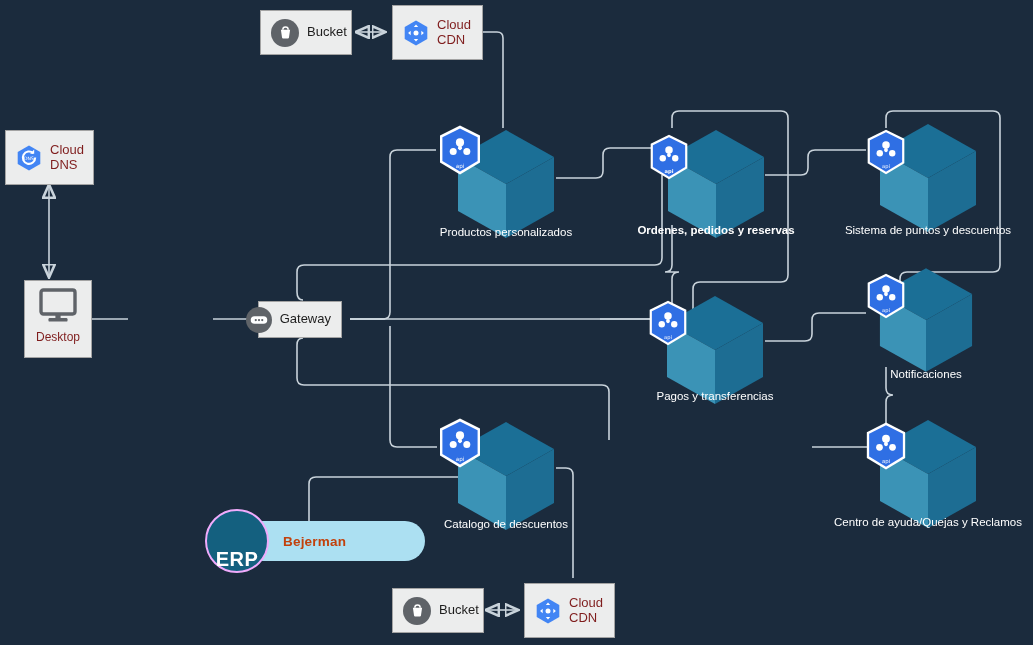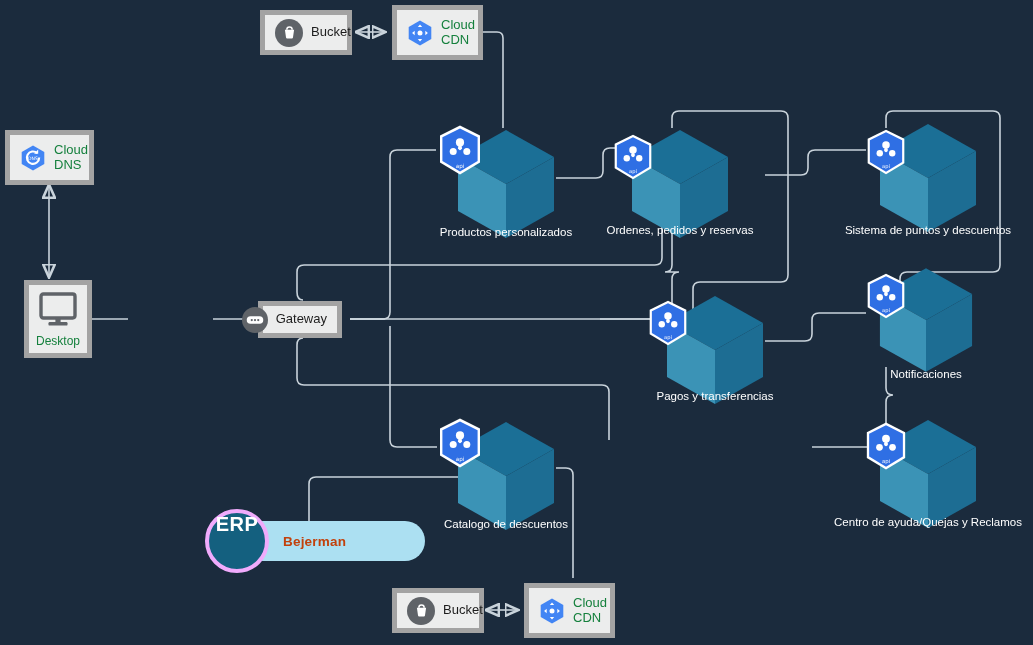--- a/index.html
+++ b/index.html
@@ -14,28 +14,28 @@
   #canvas{position:absolute;inset:0;width:1033px;height:645px;}
 
   
   svg.wires{position:absolute;left:0;top:0;width:1033px;height:645px;pointer-events:none;}
   svg.wires path, svg.wires line{fill:none;stroke:#c9d3db;stroke-width:1.6;}
 
   
   .svcbox{
     position:absolute;
     background:#eceded;
-    border:5px solid #a3a3a3;
+    border:1px solid #a3a3a3;
     box-sizing:border-box;
     display:flex;align-items:center;
     gap:8px;
     padding:0 10px;
   }
   .svcbox .lbl{font-size:13px;color:#1d1d1d;white-space:nowrap;line-height:1.15;}
-  .svcbox .lbl.grey{color:#15803d;}
+  .svcbox .lbl.grey{color:#7f1d1d;}
   .svcbox .lbl.two{text-align:left;}
 
   
   .ghex{width:26px;height:28px;flex:0 0 auto;position:relative;}
   .ghex svg{display:block;}
 
   
   .circicon{width:28px;height:28px;border-radius:50%;background:#5f6368;flex:0 0 auto;
             display:flex;align-items:center;justify-content:center;}
 
@@ -58,23 +58,23 @@
     position:absolute;left:38px;top:0;
     width:182px;height:40px;border-radius:20px;
     background:#ace0f2;
     display:flex;align-items:center;
     padding-left:40px;box-sizing:border-box;
   }
   .erppill .t{color:#c2410c;font-size:13.5px;font-weight:bold;letter-spacing:.2px;}
   .erpcircle{
     position:absolute;left:0;top:-12px;
     width:64px;height:64px;border-radius:50%;
-    background:#14607f;border:4px solid #f0abfc;
+    background:#14607f;border:2px solid #f0abfc;
     box-sizing:border-box;
-    display:flex;align-items:flex-start;justify-content:center;
+    display:flex;align-items:flex-end;justify-content:center;
   }
   .erpcircle .t{color:#ffffff;font-size:20px;font-weight:bold;letter-spacing:.5px;}
 </style>
 </head>
 <body>
 
 <div id="canvas">
 
   <svg class="wires" viewBox="0 0 1033 645">
     <defs>
@@ -222,21 +222,21 @@
           <circle cx="30.8" cy="27.4" r="3.5"></circle>
           <rect x="22.6" y="21.8" width="2.8" height="4" transform="rotate(30 24 23.8)"></rect>
           <rect x="22.6" y="21.8" width="2.8" height="4" transform="rotate(-30 24 23.8)"></rect>
         </g>
         <text x="24" y="43.6" font-size="5.6" fill="#ffffff" text-anchor="middle" font-family="DejaVu Sans, sans-serif">api</text>
       </svg>
     </span>
     <span class="caption" style="top:98px;">Productos personalizados</span>
   </div>
 
-  <div class="cubenode" style="left:630px;top:128px;">
+  <div class="cubenode" style="left:666px;top:128px;font-weight:bold;">
     <svg class="cube" width="100" height="112" viewBox="0 0 100 112">
       <polygon points="50,2 98,29 50,56 2,29" fill="#1b6f96"></polygon>
       <polygon points="2,29 50,56 50,110 2,83" fill="#3b93b6"></polygon>
       <polygon points="98,29 50,56 50,110 98,83" fill="#1d6d93"></polygon>
     </svg>
     <span class="k8s" style="left:-19px;top:5px;">
       <svg width="44" height="48" viewBox="0 0 48 52">
         <polygon points="24,1.6 44,11.6 44,38.4 24,50.4 4,38.4 4,11.6" fill="#ffffff"></polygon>
         <polygon points="24,4.4 41.6,13.2 41.6,37 24,47.6 6.4,37 6.4,13.2" fill="#2f6fe4"></polygon>
         <g fill="#ffffff">

